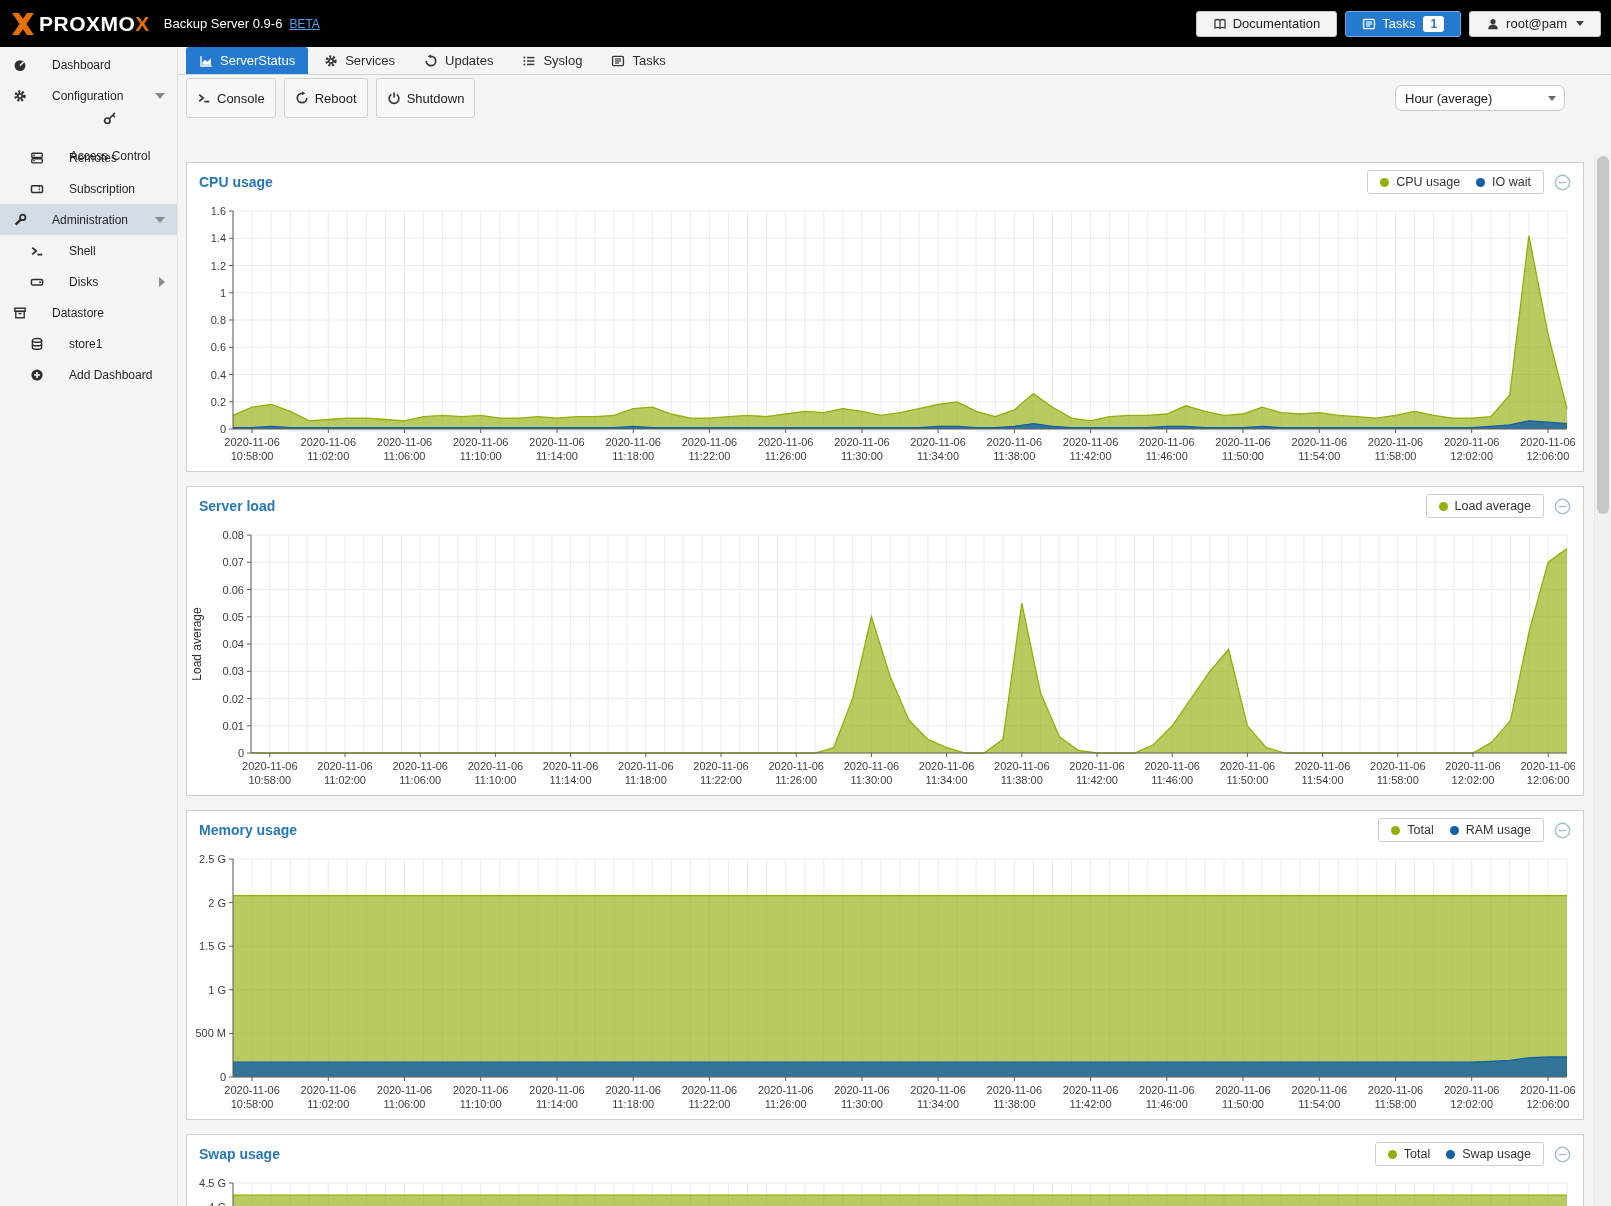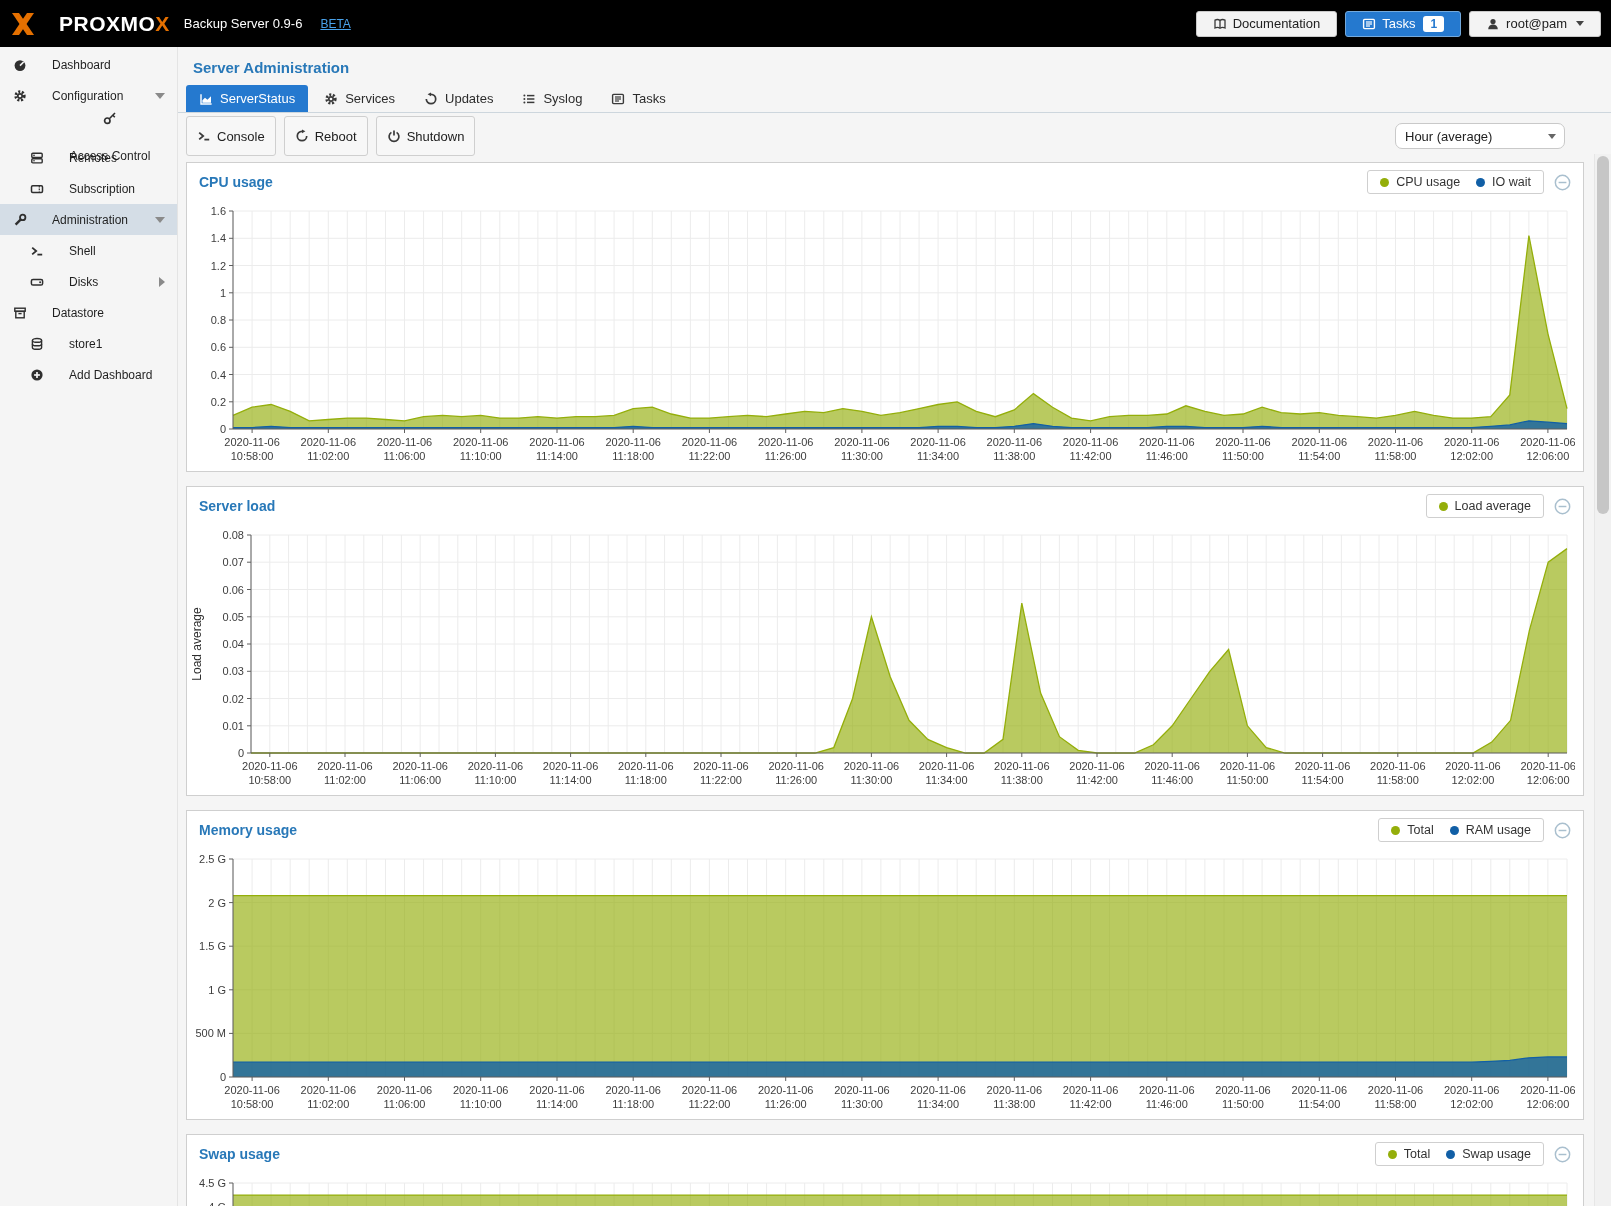--- a/index.html
+++ b/index.html
@@ -3,25 +3,25 @@
 <meta charset="utf-8">
 <style>
   * { margin:0; padding:0; box-sizing:border-box; }
   html,body { width:1611px; height:1206px; overflow:hidden; background:#f5f5f5;
               font-family:"Liberation Sans", sans-serif; }
   svg { overflow:hidden; display:block; }
 
   
   .hdr { position:absolute; top:0; left:0; width:1611px; height:47px; background:#000;
          display:flex; align-items:center; padding:0 10px; z-index:10; }
-  .logo { display:flex; align-items:center; gap:23px; }
+  .logo { display:flex; align-items:center; gap:3px; }
   .brand { font-size:21px; font-weight:bold; color:#fff; letter-spacing:.5px; }
   .brand .bx { color:#E57000; }
   .product { color:#fff; font-size:13px; margin-left:14px; }
-  .beta { font-size:12px; margin-left:18px; color:#49a1e9; text-decoration:underline; cursor:pointer; }
+  .beta { font-size:12px; margin-left:7px; color:#49a1e9; text-decoration:underline; cursor:pointer; }
   .hdr-right { margin-left:auto; display:flex; align-items:center; gap:8px; }
   .hbtn { height:26px; display:inline-flex; align-items:center; gap:6px; padding:0 16px;
           background:#f3f3f3; border:1px solid #c9c9c9; border-radius:3px; font-size:13px;
           color:#212121; cursor:pointer; }
   .hbtn svg { color:#3a3a3a; }
   .hbtn-blue { background:#2579cf; border-color:#73a9dc; color:#fff; }
   .hbtn-blue svg { color:#fff; }
   .badge { background:#fff; color:#2579cf; border-radius:3px; font-size:12px; font-weight:bold;
            padding:1px 7px; margin-left:2px; }
   .caret { width:0; height:0; border-left:4px solid transparent; border-right:4px solid transparent;
@@ -230,21 +230,20 @@
           <circle cx="7" cy="7" r="5.6" fill="currentColor"></circle>
           <line x1="7" y1="4.1" x2="7" y2="9.9" stroke="#f5f5f5" stroke-width="1.7"></line>
           <line x1="4.1" y1="7" x2="9.9" y2="7" stroke="#f5f5f5" stroke-width="1.7"></line>
         </svg>
       </span>
       <span class="nav-label">Add Dashboard</span>
     </div>
   </div>
 
 <div class="content">
-  <div class="page-title">Server Administration</div>
 
   <div class="tabbar">
     <div class="tab active">
       <span>
           <svg viewBox="0 0 14 14" width="14" height="14">
             <polyline points="2,2.2 2,12 12.6,12" fill="none" stroke="currentColor" stroke-width="1.4"></polyline>
             <path d="M3.4 10.8 L3.4 8.2 L6 5.8 L8.4 7.8 L12 4.2 L12 10.8 Z" fill="currentColor"></path>
           </svg>
         </span>
       <span>ServerStatus</span>

